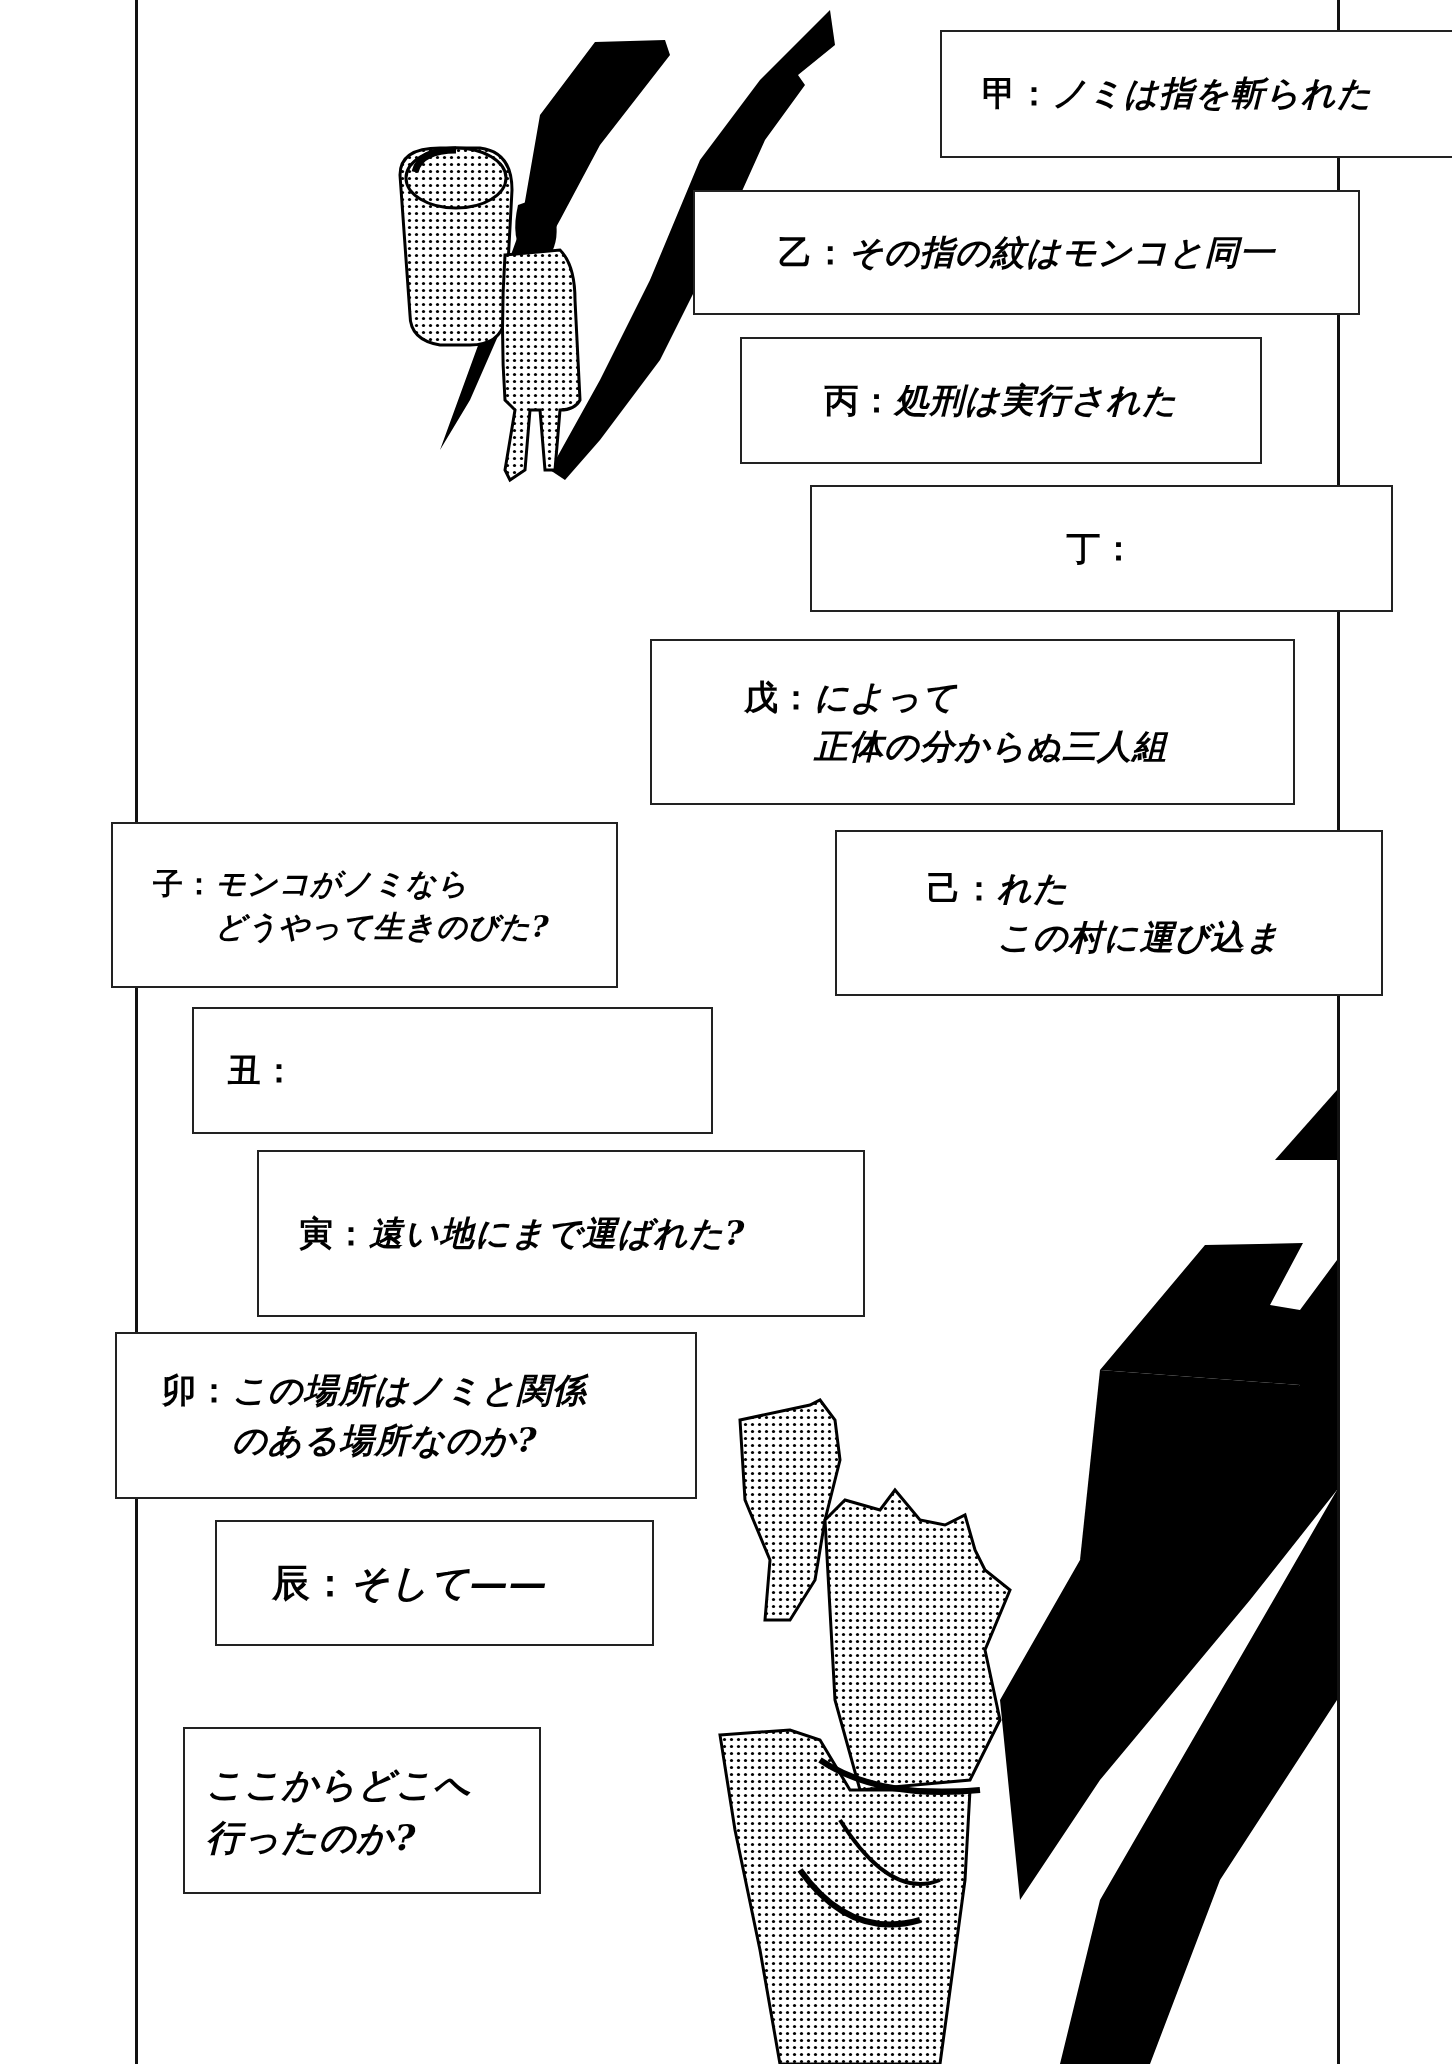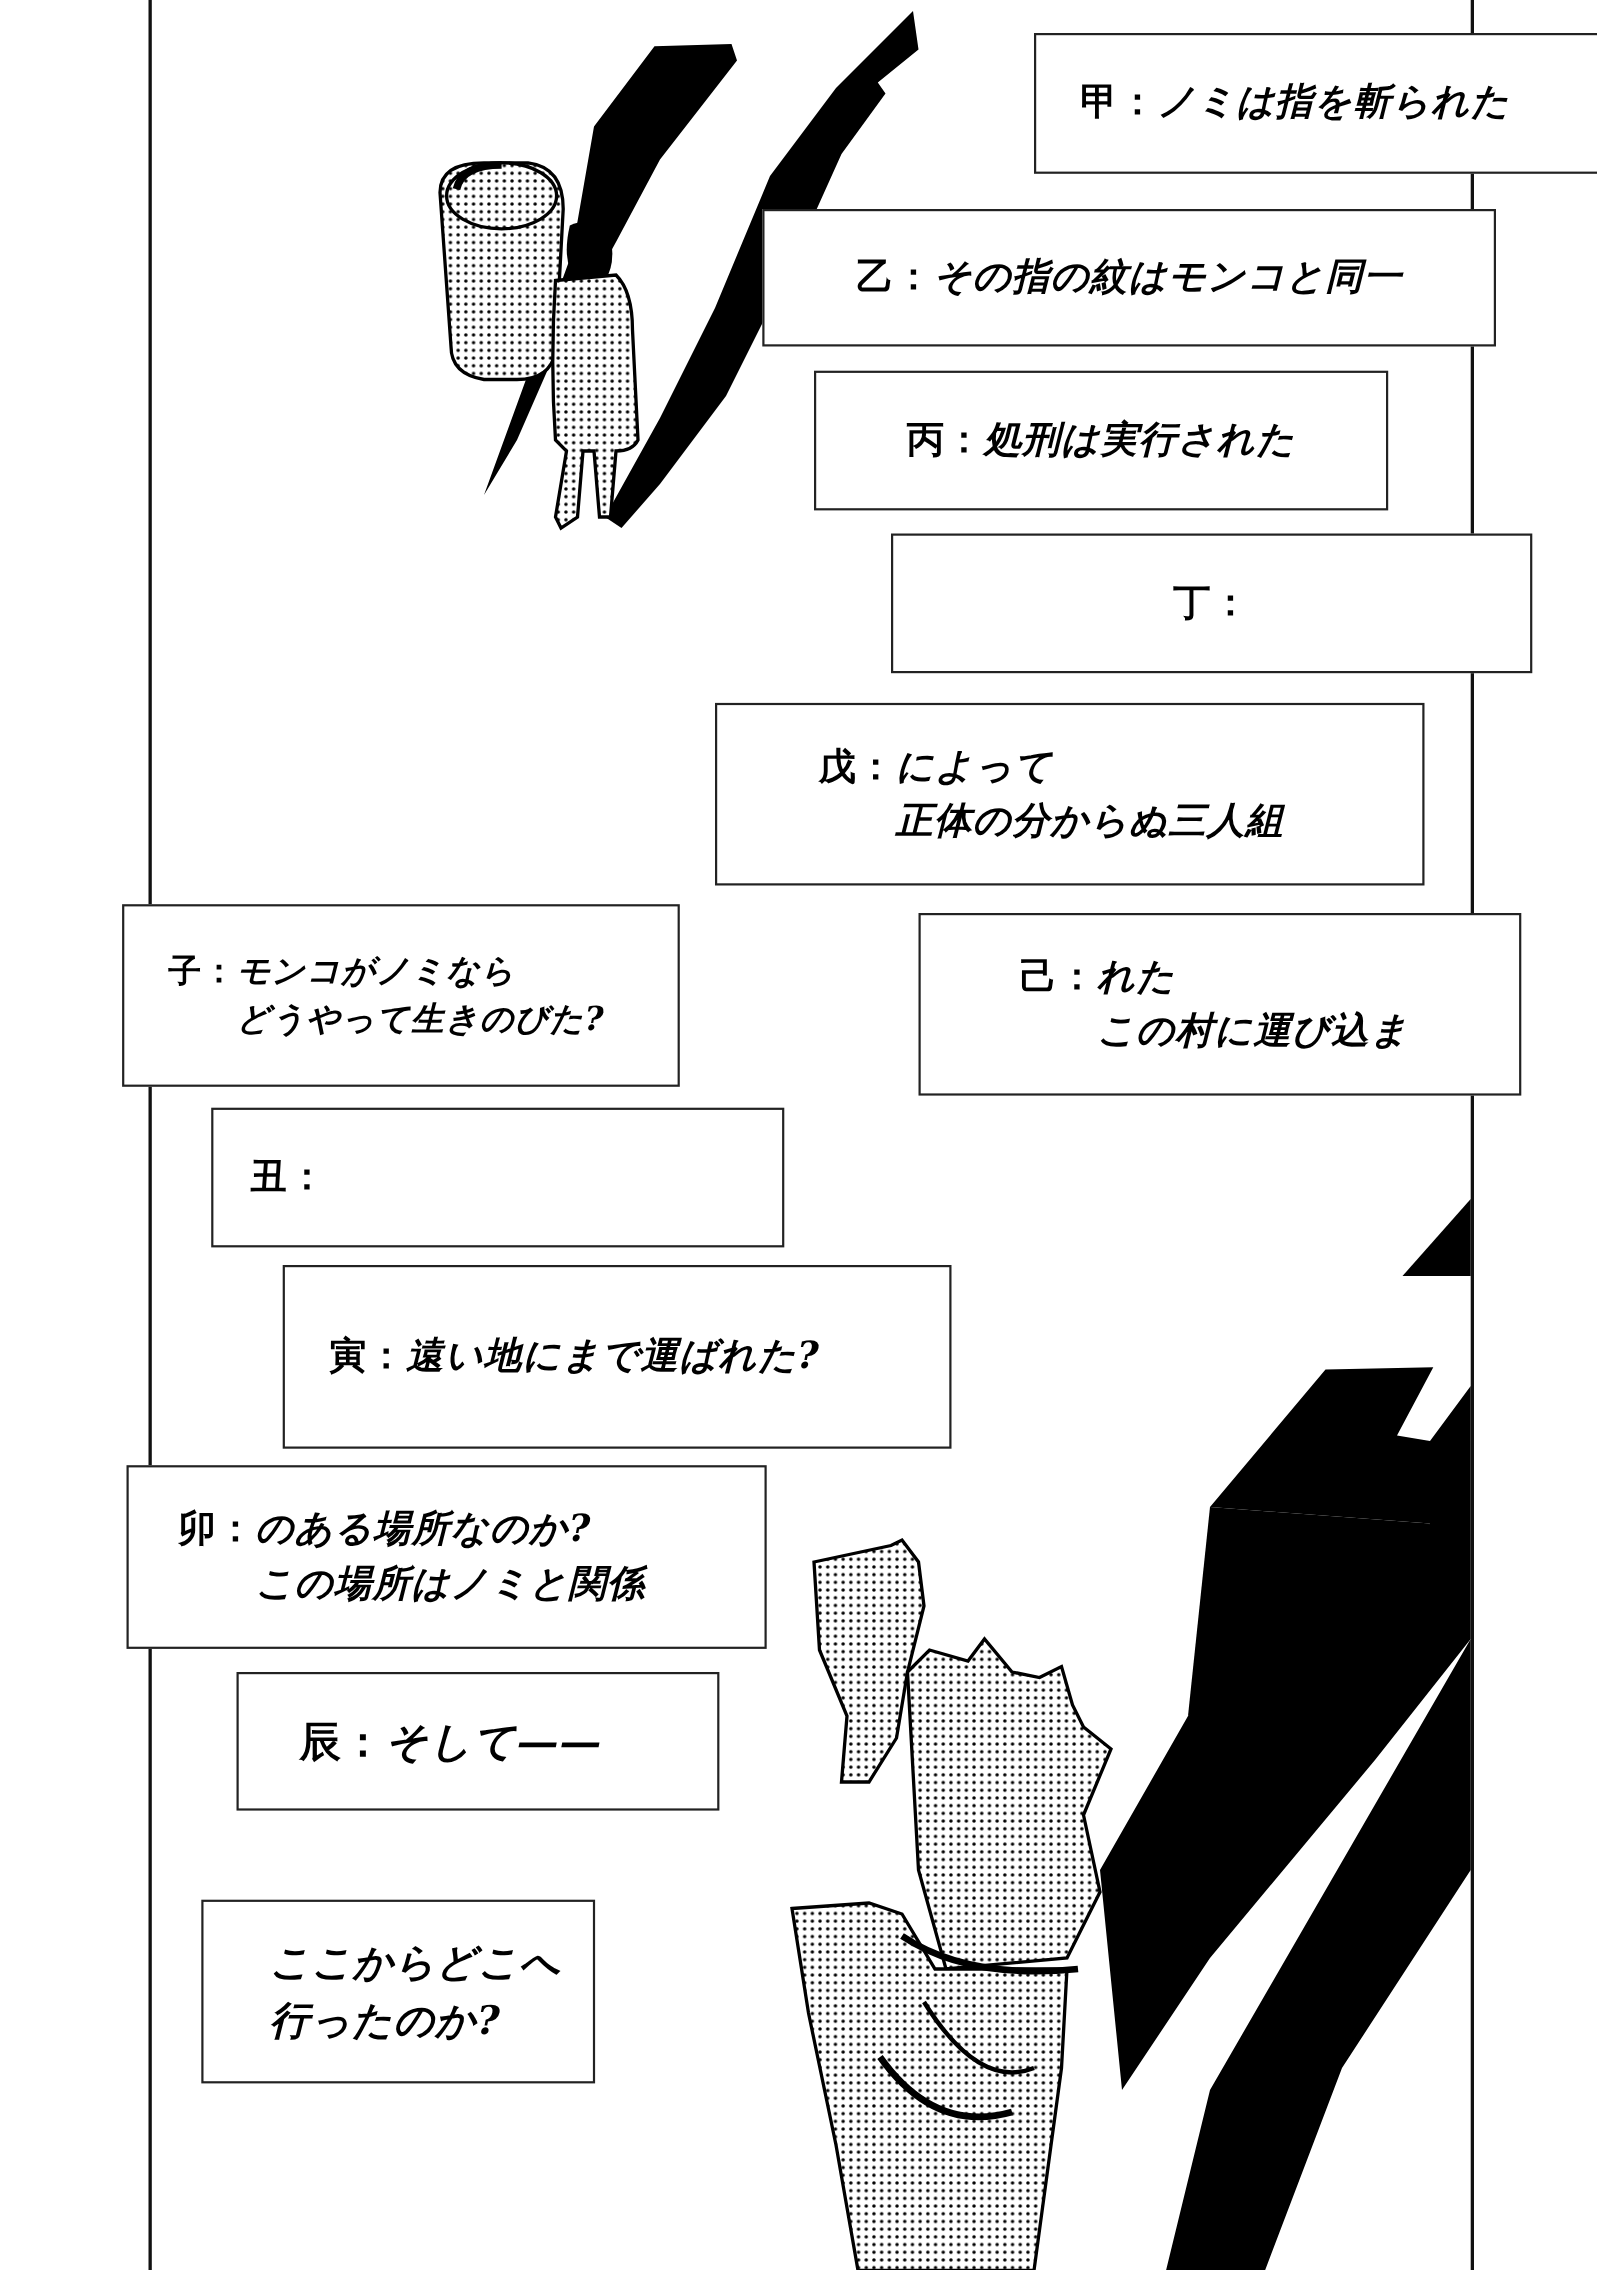--- a/index.html
+++ b/index.html
@@ -187,36 +187,36 @@
       <div class="cap-lines">
         <span class="cap-line">遠い地にまで運ばれた?</span>
       </div>
     </div>
   </div>
 
   <div class="caption" style="left:115px; top:1332px; width:582px; height:167px; padding-left:45px;">
     <div class="cap-inner">
       <span class="cap-label">卯：</span>
       <div class="cap-lines">
+        <span class="cap-line">この場所はノミと関係</span>
         <span class="cap-line">のある場所なのか?</span>
-        <span class="cap-line">この場所はノミと関係</span>
       </div>
     </div>
   </div>
 
   <div class="caption" style="left:215px; top:1520px; width:439px; height:126px; padding-left:55px; font-size:38px;">
     <div class="cap-inner">
       <span class="cap-label">辰：</span>
       <div class="cap-lines">
         <span class="cap-line">そして——</span>
       </div>
     </div>
   </div>
 
-  <div class="caption" style="left:183px; top:1727px; width:358px; height:167px; padding-left:60px; font-size:36px;">
+  <div class="caption" style="left:183px; top:1727px; width:358px; height:167px; padding-left:21px; font-size:36px;">
     <div class="cap-inner">
       <span class="cap-label"></span>
       <div class="cap-lines">
         <span class="cap-line">ここからどこへ</span>
         <span class="cap-line">行ったのか?</span>
       </div>
     </div>
   </div>
 
 </div>

